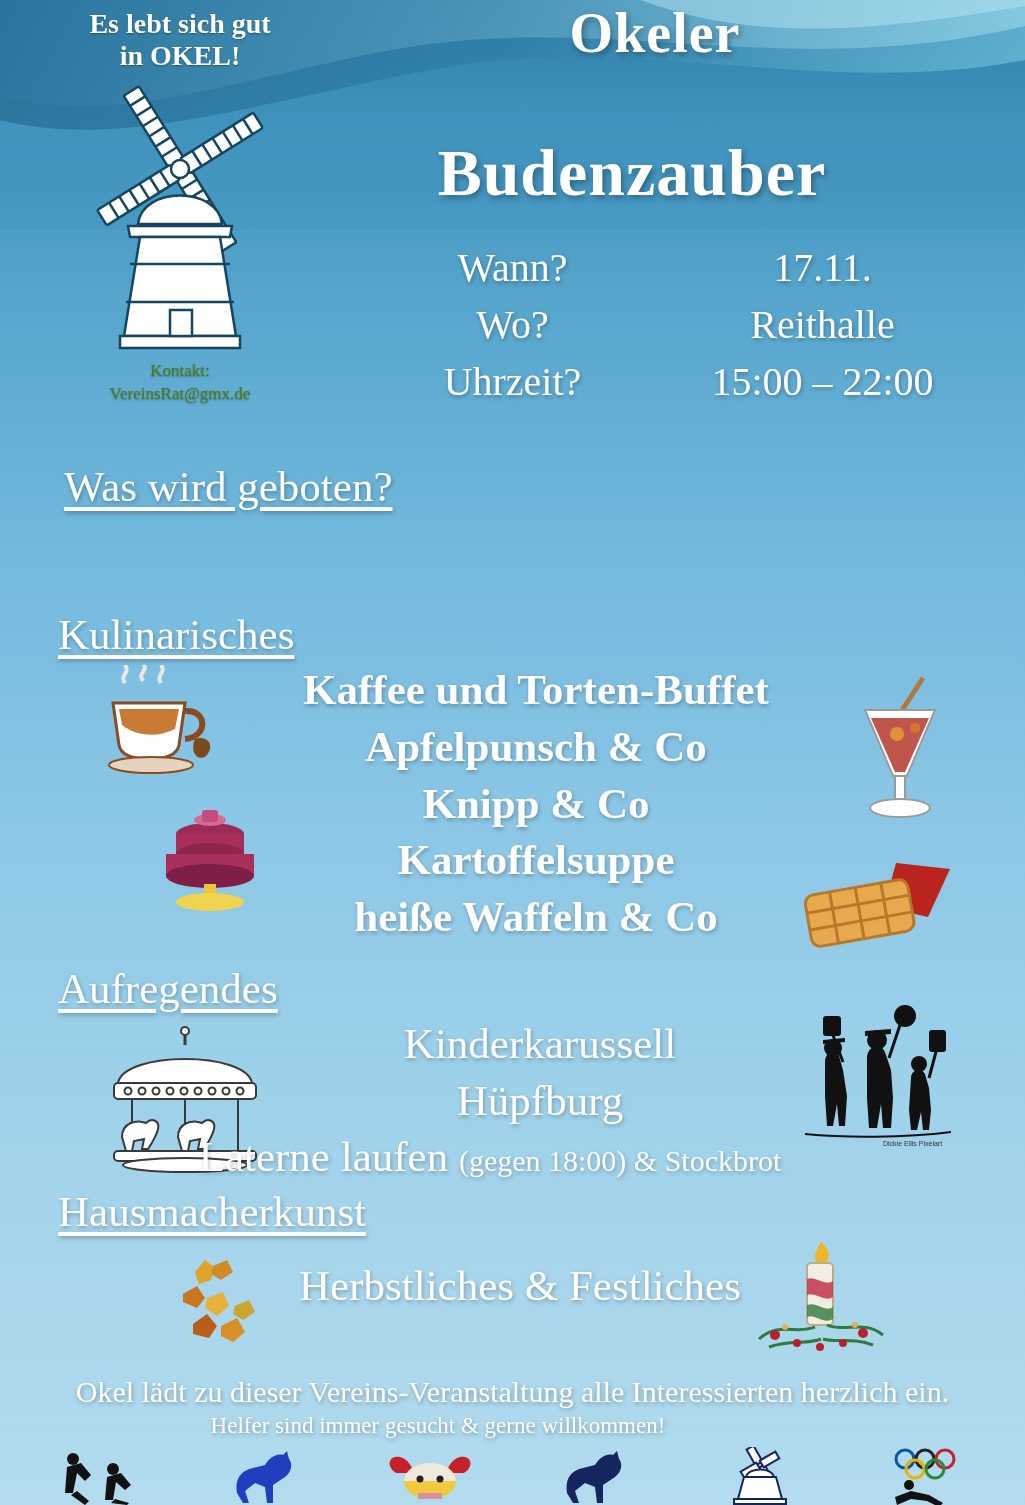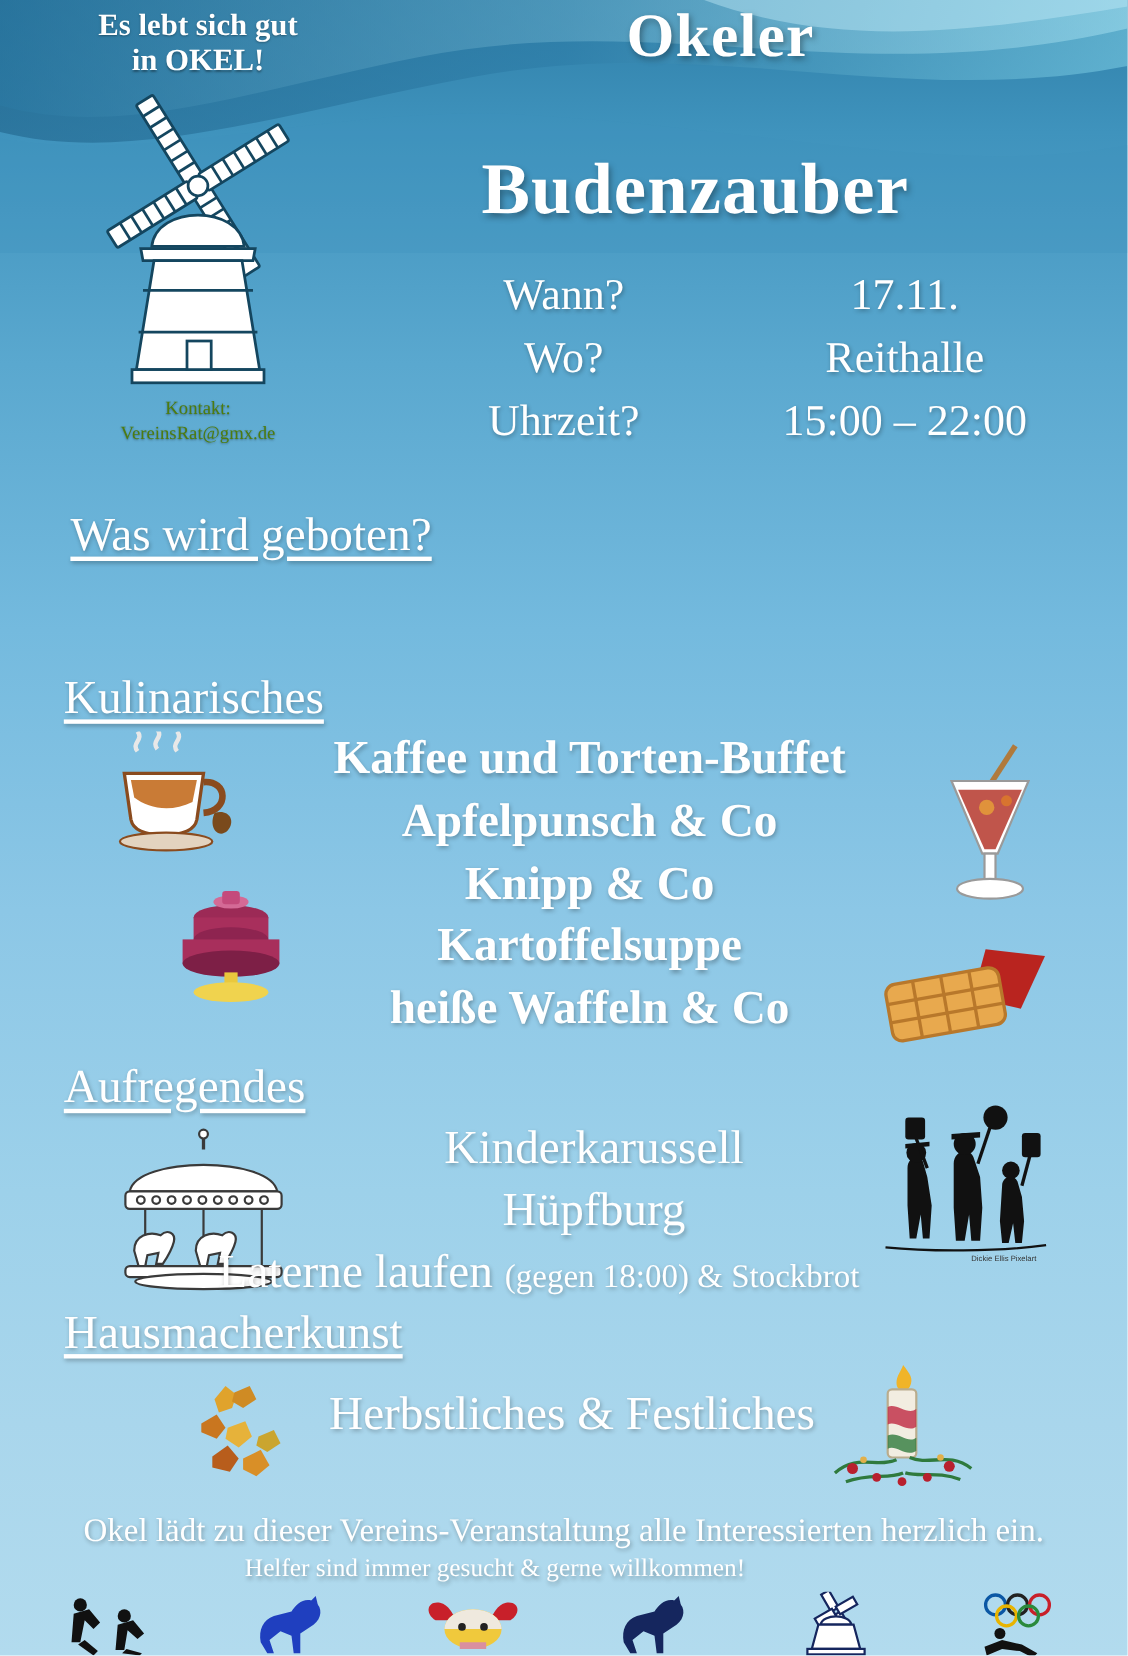--- a/index.html
+++ b/index.html
@@ -40,21 +40,21 @@
   .h-sec{position:absolute;color:#ffffff;font-size:43px;text-decoration:underline;text-underline-offset:6px;text-shadow:1px 2px 4px rgba(0,0,0,.28);}
 
   .line{position:absolute;color:#ffffff;text-shadow:1px 2px 4px rgba(0,0,0,.28);}
 
   .center-list{position:absolute;left:180px;width:680px;text-align:center;color:#ffffff;font-size:43px;line-height:1.32;text-shadow:1px 2px 4px rgba(0,0,0,.28);}
 
   .small-inline{font-size:30px;}
 
   
   .footer-1{position:absolute;left:0;top:1375px;width:1025px;text-align:center;color:#ffffff;font-size:30px;text-shadow:1px 2px 4px rgba(0,0,0,.3);}
-  .footer-2{position:absolute;left:12px;top:1413px;width:876px;text-align:center;color:#ffffff;font-size:23px;text-shadow:1px 2px 4px rgba(0,0,0,.3);}
+  .footer-2{position:absolute;left:0;top:1413px;width:876px;text-align:center;color:#ffffff;font-size:23px;text-shadow:1px 2px 4px rgba(0,0,0,.3);}
 
   .icon-row{position:absolute;left:0;top:1443px;width:1025px;height:62px;display:flex;align-items:flex-end;justify-content:space-around;padding:0 18px;box-sizing:border-box;}
   .icon-row > div{width:110px;height:60px;display:flex;align-items:flex-end;justify-content:center;}
 
   .ic{position:absolute;}
 </style>
 </head>
 <body>
 
 <div class="poster">

